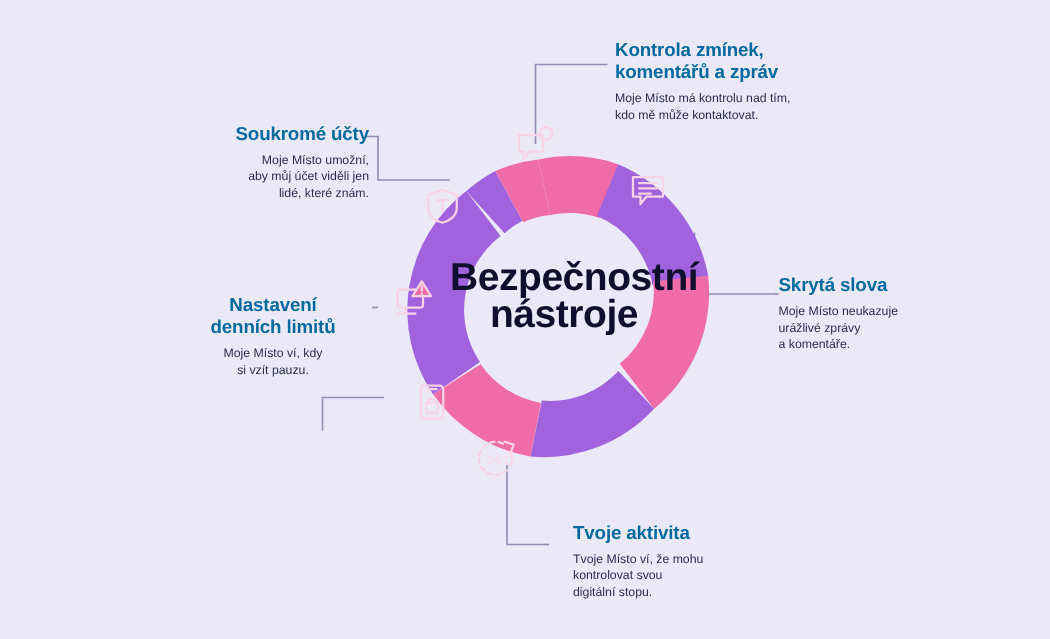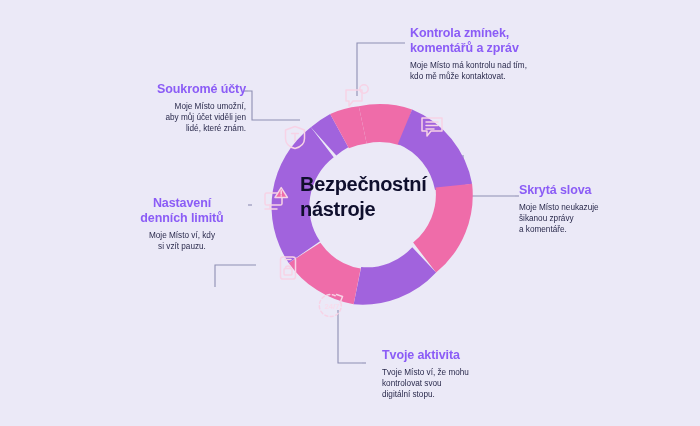--- a/index.html
+++ b/index.html
@@ -27,21 +27,21 @@
 
   
   .callout {
     position: absolute;
   }
   .callout .title {
     font-weight: bold;
     font-size: 12.5px;
     line-height: 15px;
     letter-spacing: -0.1px;
-    color: #8b5cf6;
+    color: #0369a1;
     white-space: pre-line;
   }
   .callout .body {
     font-size: 8.2px;
     line-height: 11.2px;
     color: #2b2b4d;
     margin-top: 4px;
     white-space: pre-line;
   }
   .align-left  { text-align: left; }
@@ -61,22 +61,22 @@
 
   .callout.c-control  { left: 410px; top: 26px;  width: 160px; }
   .callout.c-hidden   { left: 519px; top: 183px; width: 150px; }
   .callout.c-activity { left: 382px; top: 348px; width: 150px; }
 
   
   .center-title {
     position: absolute;
     left: 300px; top: 172px;
     width: 152px;
-    text-align: left;
-    font-size: 20px;
+    text-align: center;
+    font-size: 26px;
     font-weight: bold;
     line-height: 25px;
     letter-spacing: -0.3px;
     color: #0f0f2d;
     white-space: pre-line;
   }
 </style>
 </head>
 <body style="background: rgb(235, 233, 247);">
 
@@ -203,21 +203,21 @@
   <div class="callout c-control">
     <div class="title align-left">Kontrola zmínek,
 komentářů a zpráv</div>
     <div class="body align-left">Moje Místo má kontrolu nad tím,
 kdo mě může kontaktovat.</div>
   </div>
 
   <div class="callout c-hidden">
     <div class="title align-left">Skrytá slova</div>
     <div class="body align-left">Moje Místo neukazuje
-šikanou zprávy
+urážlivé zprávy
 a komentáře.</div>
   </div>
 
   <div class="callout c-activity">
     <div class="title align-left">Tvoje aktivita</div>
     <div class="body align-left">Tvoje Místo ví, že mohu
 kontrolovat svou
 digitální stopu.</div>
   </div>
 

